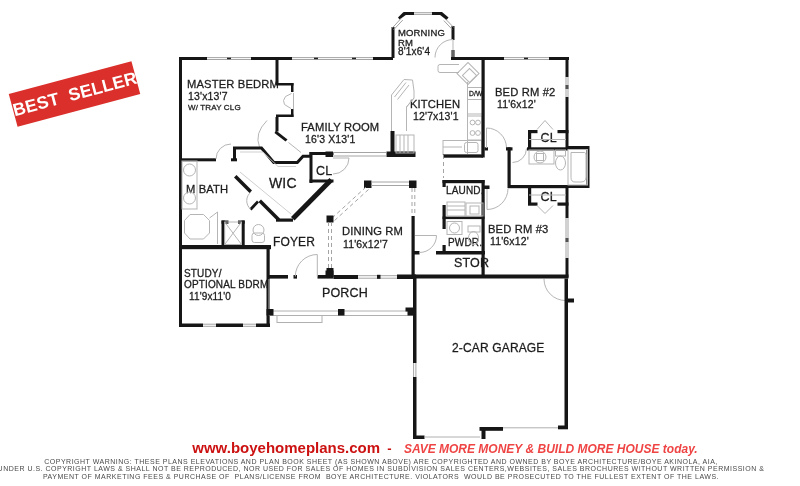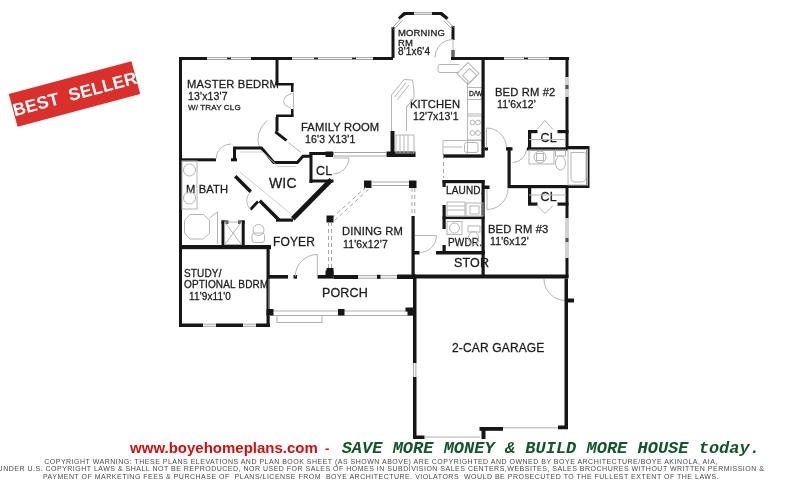--- a/index.html
+++ b/index.html
@@ -553,21 +553,21 @@
 
 <g stroke="#b0b0b0" stroke-width="1" fill="none">
 <line x1="503" y1="427.8" x2="558" y2="427.8"></line>
 </g>
 
 <rect x="558" y="425.5" width="10" height="3.8"></rect>
 </g>
 </svg>
 
 <div style="position:absolute;left:21px;top:439px;width:800px;text-align:center;white-space:nowrap;">
-<span style="color:#cc1111;font-weight:bold;font-size:15px;letter-spacing:0px;margin-left:48px;">www.boyehomeplans.com</span><span style="color:#cc1111;font-weight:bold;font-size:13px;"> &nbsp;-&nbsp; </span><span style="color:#14532d;font-weight:bold;font-style:italic;font-size:17px;padding-left:5px;font-family:Liberation Mono, monospace;">SAVE MORE MONEY &amp; BUILD MORE HOUSE today.</span>
+<span style="color:#cc1111;font-weight:bold;font-size:15px;letter-spacing:0px;margin-left:48px;">www.boyehomeplans.com</span><span style="color:#cc1111;font-weight:bold;font-size:13px;"> &nbsp;-&nbsp; </span><span style="color:#ef4444;font-weight:bold;font-style:italic;font-size:12px;padding-left:5px;">SAVE MORE MONEY &amp; BUILD MORE HOUSE today.</span>
 </div>
 
 <div style="position:absolute;left:-19px;top:458px;width:800px;text-align:center;color:#4a4a4a;font-size:7px;line-height:7.4px;letter-spacing:.5px;white-space:nowrap;">
 COPYRIGHT WARNING: THESE PLANS ELEVATIONS AND PLAN BOOK SHEET (AS SHOWN ABOVE) ARE COPYRIGHTED AND OWNED BY BOYE ARCHITECTURE/BOYE AKINOLA, AIA,<br>
 UNDER U.S. COPYRIGHT LAWS &amp; SHALL NOT BE REPRODUCED, NOR USED FOR SALES OF HOMES IN SUBDIVISION SALES CENTERS,WEBSITES, SALES BROCHURES WITHOUT WRITTEN PERMISSION &amp;<br>
 PAYMENT OF MARKETING FEES &amp; PURCHASE OF&nbsp; PLANS/LICENSE FROM&nbsp; BOYE ARCHITECTURE. VIOLATORS&nbsp; WOULD BE PROSECUTED TO THE FULLEST EXTENT OF THE LAWS.
 </div>
 </div>
 
 </body></html>

